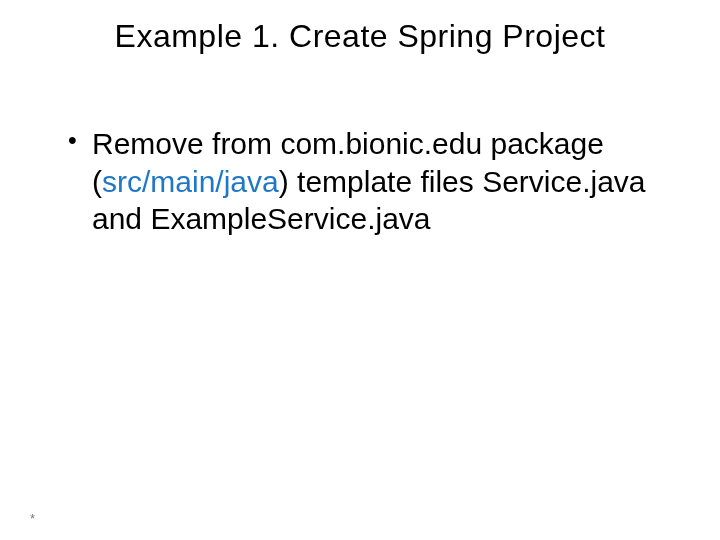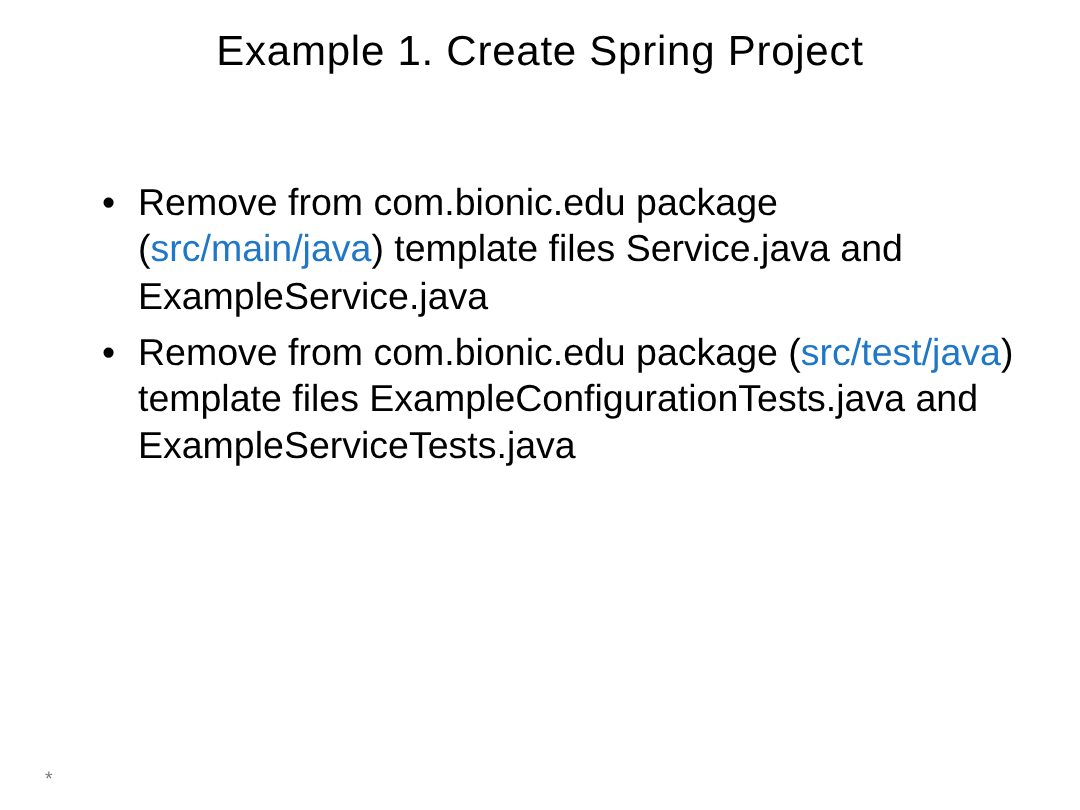--- a/index.html
+++ b/index.html
@@ -9,35 +9,35 @@
     }
     body {
       width: 720px;
       height: 540px;
       background: #ffffff;
       font-family: Arial, Helvetica, sans-serif;
       position: relative;
       overflow: hidden;
     }
     .slide-title {
-      font-size: 28px;
+      font-size: 32px;
       font-weight: normal;
       color: #000000;
       text-align: center;
       padding-top: 18px;
       letter-spacing: 0.5px;
     }
     .content {
       padding: 70px 40px 0 60px;
     }
     ul {
       list-style: none;
     }
     li {
-      font-size: 25px;
+      font-size: 30px;
       color: #000000;
       line-height: 1.25;
       margin-bottom: 6px;
       position: relative;
       padding-left: 32px;
     }
     li::before {
       content: "•";
       position: absolute;
       left: 8px;
@@ -76,21 +76,18 @@
 </head>
 <body>
 
 <h1 class="slide-title">Example 1. Create Spring Project</h1>
 
 <div class="content">
   <ul>
     <li>
       <span>Remove from com.bionic.edu package (</span><span class="highlight">src/main/java</span><span>) template files Service.java and ExampleService.java</span>
     </li>
-    <li>
-      <span>Remove from com.bionic.edu package (</span><span class="highlight">src/test/java</span><span>) template files ExampleConfigurationTests.java and ExampleServiceTests.java</span>
-    </li>
   </ul>
 </div>
 
 <div class="footer">
   <div class="footer-left">*</div>
 </div>
 
 </body></html>

